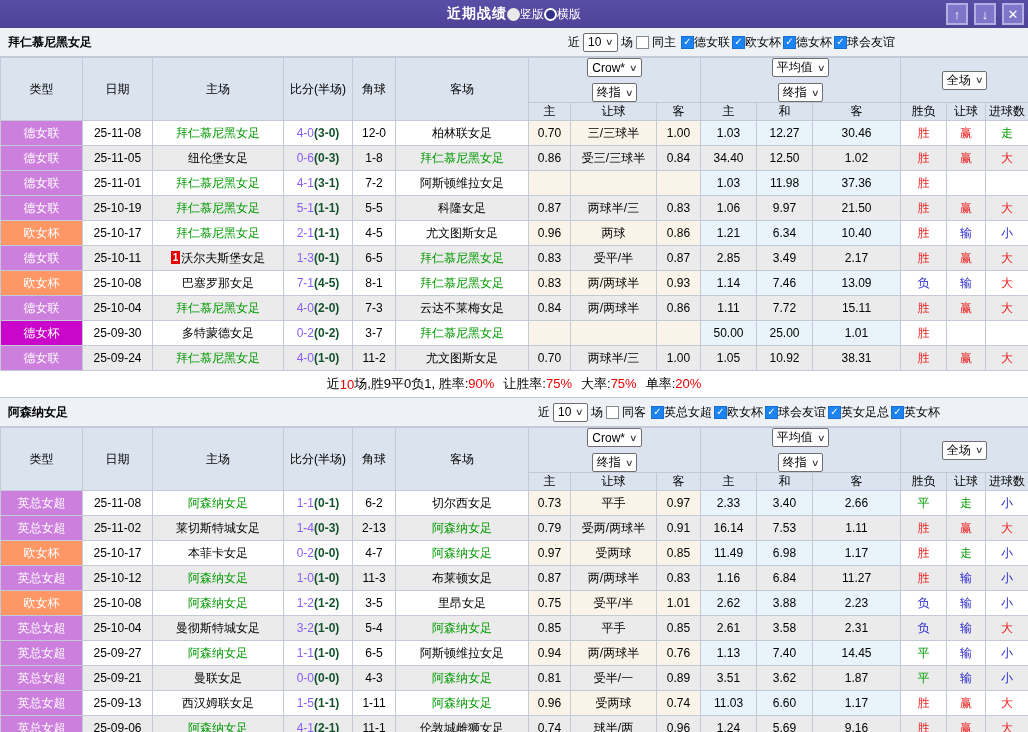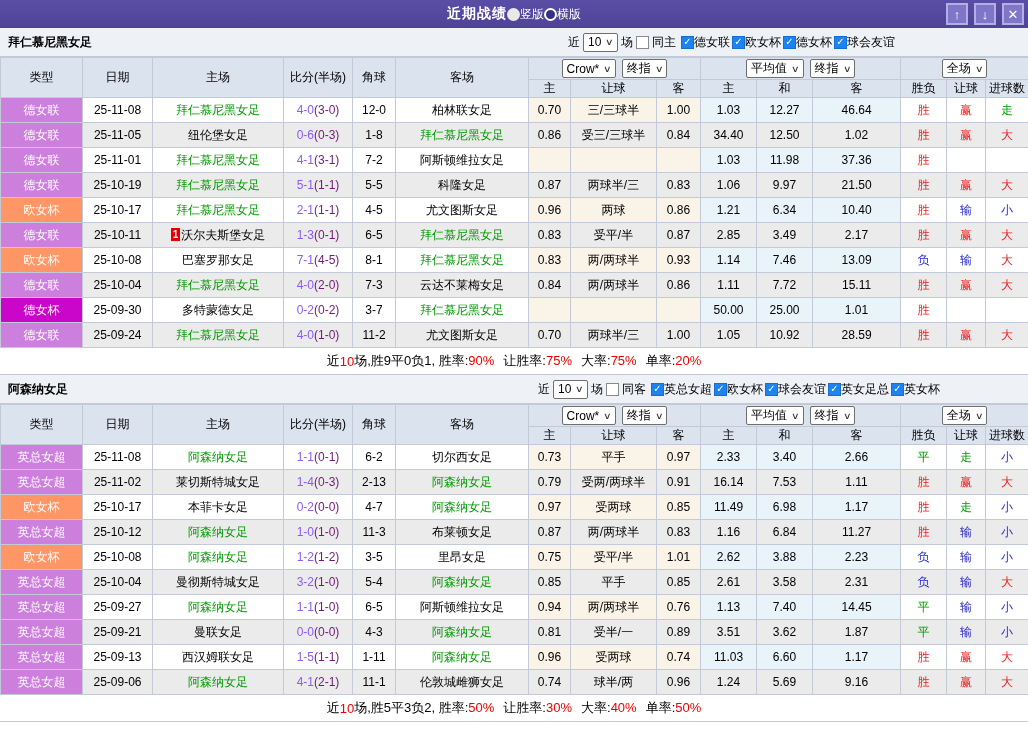--- a/index.html
+++ b/index.html
@@ -32,34 +32,34 @@
   .cb{width:13px;height:13px;display:inline-flex;align-items:center;justify-content:center;flex:none;}
   .cb.on{background:#1c83f0;border:1px solid #176fd0;color:#fff;font-size:10px;font-weight:bold;line-height:1;}
   .cb.off{background:#fff;border:1px solid #8a8a8a;}
   .cb-label{margin-right:2px;}
   
   table{border-collapse:collapse;width:1028px;table-layout:fixed;}
   th,td{border:1px solid #c3c9d6;text-align:center;padding:0;overflow:hidden;white-space:nowrap;}
   thead th{background:#dbe3ef;font-weight:normal;color:#000;}
   .hdr-top th{height:22px;}
   .hdr-sub th{height:17px;}
-  .sel-group{display:flex;align-items:center;justify-content:center;gap:6px;}
+  .sel-group{display:flex;align-items:center;justify-content:center;gap:6px;flex-direction:column;}
   tbody td{height:25px;background:#fff;}
   tr.alt td{background:#ebebeb;}
   tr.norm td.odds{background:#faf3e7;}
   tr.norm td.avg{background:#e9f3fa;}
   td.lg{color:#fff;}
   td.lg-p{background:#cd7fde;}
   td.lg-o{background:#ff9666;}
   td.lg-m{background:#cb06cb;}
   tr.alt td.lg-p{background:#cd7fde;}
   .team{cursor:pointer;}
   .green{color:#009900;}
   .score-main{color:#8b5cf6;cursor:pointer;}
-  .half{color:#701a75;}
+  .half{color:#14532d;font-weight:bold;}
   .badge1{display:inline-block;background:#e60000;color:#fff;font-size:10px;line-height:13px;
     padding:0 2px;margin-right:1px;font-weight:bold;vertical-align:1px;}
   .r{color:#ee2222;}
   .b{color:#2929cc;}
   .g{color:#009900;}
   
   .summary{height:27px;display:flex;align-items:center;justify-content:center;
     font-size:13px;background:#fff;border-bottom:1px solid #c3c9d6;white-space:pre;}
   .summary .red{color:#ee0000;}
   .summary .stat{margin-left:9px;}
@@ -189,21 +189,21 @@
           <td>25-11-08</td>
           <td><span class="team green">拜仁慕尼黑女足</span></td>
           <td><span class="score-main">4-0</span><span class="half">(3-0)</span></td>
           <td>12-0</td>
           <td><span class="team">柏林联女足</span></td>
           <td class="odds">0.70</td>
           <td class="odds">三/三球半</td>
           <td class="odds">1.00</td>
           <td class="avg">1.03</td>
           <td class="avg">12.27</td>
-          <td class="avg">46.64</td>
+          <td class="avg">30.46</td>
           <td class="r">胜</td>
           <td class="r">赢</td>
           <td class="g">走</td>
         </tr>
         <tr class="alt">
           <td class="lg lg-p">德女联</td>
           <td>25-11-05</td>
           <td><span class="team">纽伦堡女足</span></td>
           <td><span class="score-main">0-6</span><span class="half">(0-3)</span></td>
           <td>1-8</td>
@@ -342,21 +342,21 @@
           <td>25-09-24</td>
           <td><span class="team green">拜仁慕尼黑女足</span></td>
           <td><span class="score-main">4-0</span><span class="half">(1-0)</span></td>
           <td>11-2</td>
           <td><span class="team">尤文图斯女足</span></td>
           <td class="odds">0.70</td>
           <td class="odds">两球半/三</td>
           <td class="odds">1.00</td>
           <td class="avg">1.05</td>
           <td class="avg">10.92</td>
-          <td class="avg">28.59</td>
+          <td class="avg">38.31</td>
           <td class="r">胜</td>
           <td class="r">赢</td>
           <td class="r">大</td>
         </tr>
       </tbody>
   </table>
   <div class="summary" id="summary-0"><span>近</span><span class="red">10</span><span>场,胜9平0负1, </span><span><span>胜率:</span><span class="red">90%</span></span><span class="stat"><span>让胜率:</span><span class="red">75%</span></span><span class="stat"><span>大率:</span><span class="red">75%</span></span><span class="stat"><span>单率:</span><span class="red">20%</span></span></div>
 </div>
 
 <div class="section sec-1">

